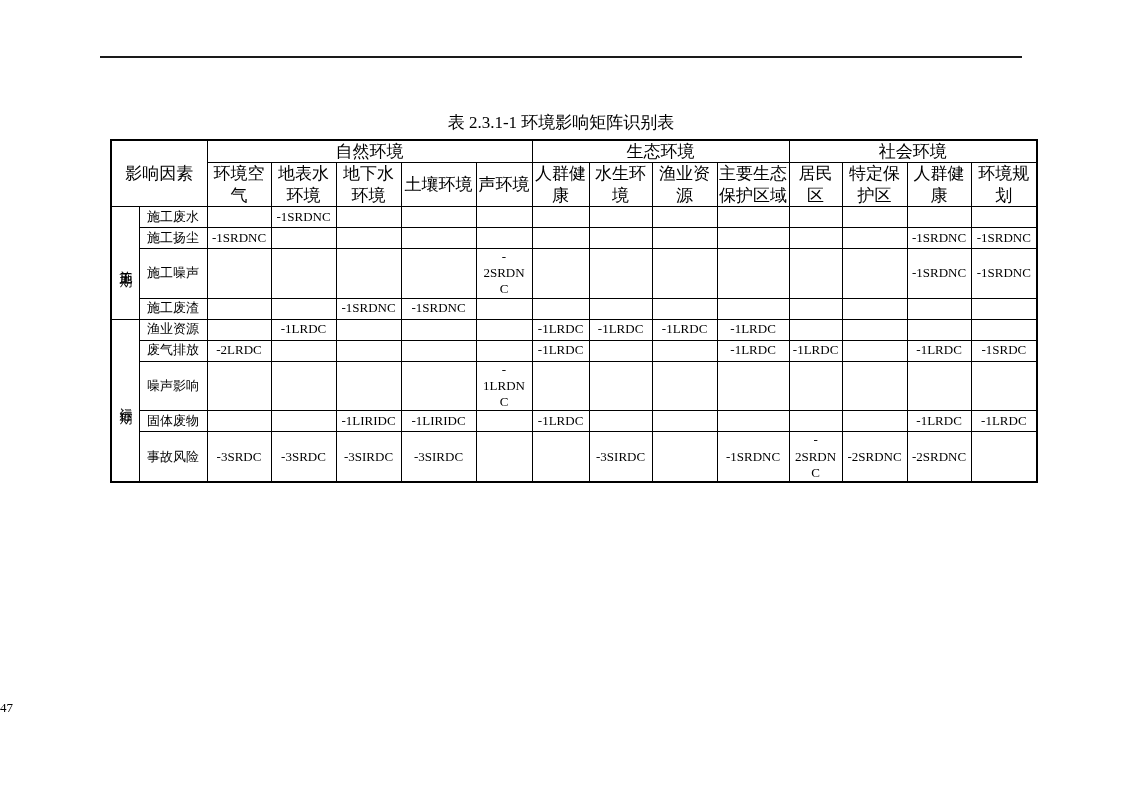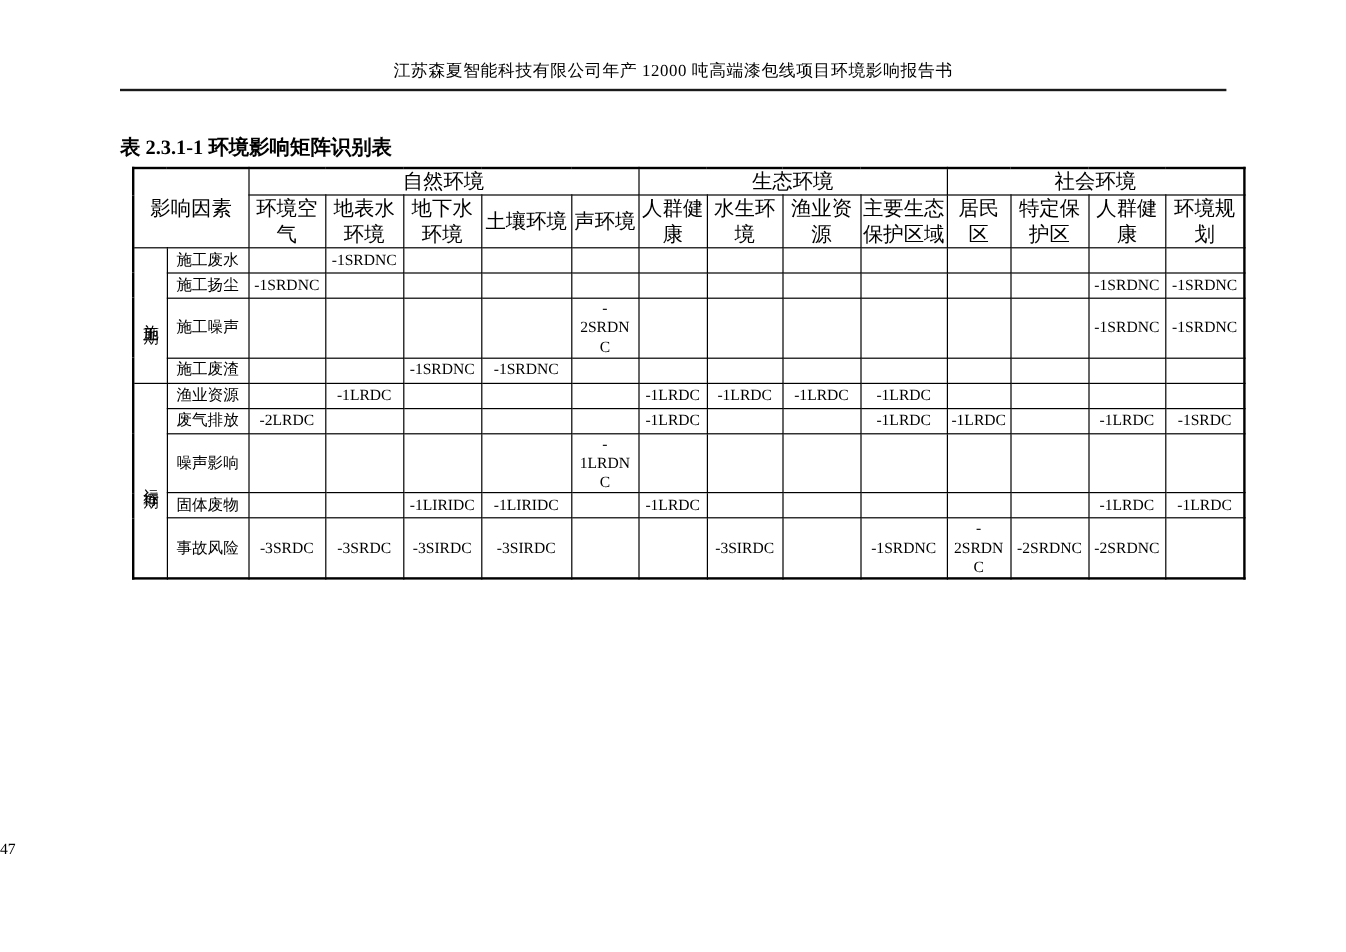--- a/index.html
+++ b/index.html
@@ -4,21 +4,21 @@
 <style>
   html,body{margin:0;padding:0;background:#ffffff;}
   body{width:1122px;height:793px;font-family:"Liberation Serif","DejaVu Serif",serif;color:#000;}
   .page{position:relative;width:1122px;height:793px;background:#fff;overflow:hidden;}
 
   .running-header{position:absolute;top:50px;left:100px;width:922px;text-align:center;}
   .header-text{font-size:14px;letter-spacing:.5px;}
   .header-rule{margin-top:6px;height:2px;background:#1a1a1a;width:100%;}
 
   .table-title{position:absolute;top:111px;left:100px;width:922px;margin:0;
-    font-size:17px;font-weight:bold;}
+    text-align:center;font-size:17px;font-weight:normal;}
 
   table.matrix{position:absolute;top:139px;left:110px;width:926px;
     border-collapse:collapse;table-layout:fixed;border:2px solid #000;}
   .matrix th,.matrix td{border:1px solid #000;text-align:center;vertical-align:middle;
     padding:0 1px;font-size:13px;font-weight:normal;line-height:1.25;
     white-space:pre-line;word-break:break-all;overflow:hidden;}
   .matrix thead tr.group-row{height:20px;}
   .matrix thead tr.colhdr-row{height:41px;}
   .matrix thead th{font-size:17px;}
   .matrix tbody tr{height:21px;}
@@ -31,21 +31,20 @@
   .note{position:absolute;top:453px;left:100px;width:924px;margin:0;
     font-size:14.5px;line-height:1.4;text-align:justify;word-break:break-all;}
   .page-number{position:absolute;top:700px;left:0;width:1122px;text-align:left;font-size:13px;}
 </style>
 </head>
 <body>
 
 <div class="page">
 
   <div class="running-header">
-    <div class="header-text">江苏森夏智能科技有限公司年产 12000 吨高端漆包线项目环境影响报告书</div>
     <div class="header-rule"></div>
   </div>
 
   <h1 class="table-title">表 2.3.1-1  环境影响矩阵识别表</h1>
 
   <table class="matrix">
     <colgroup>
       <col style="width:28px">
         <col style="width:68px">
       <col style="width:64px">

